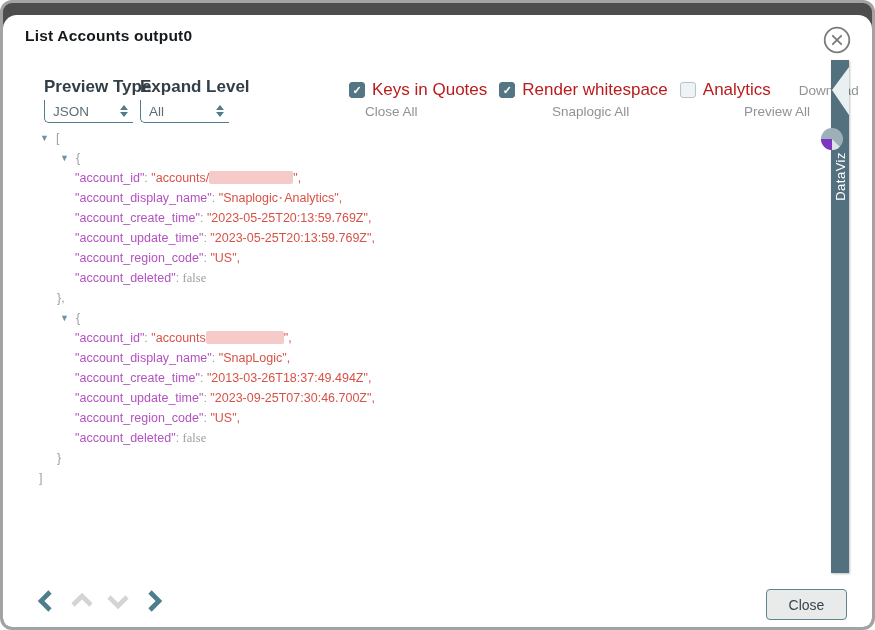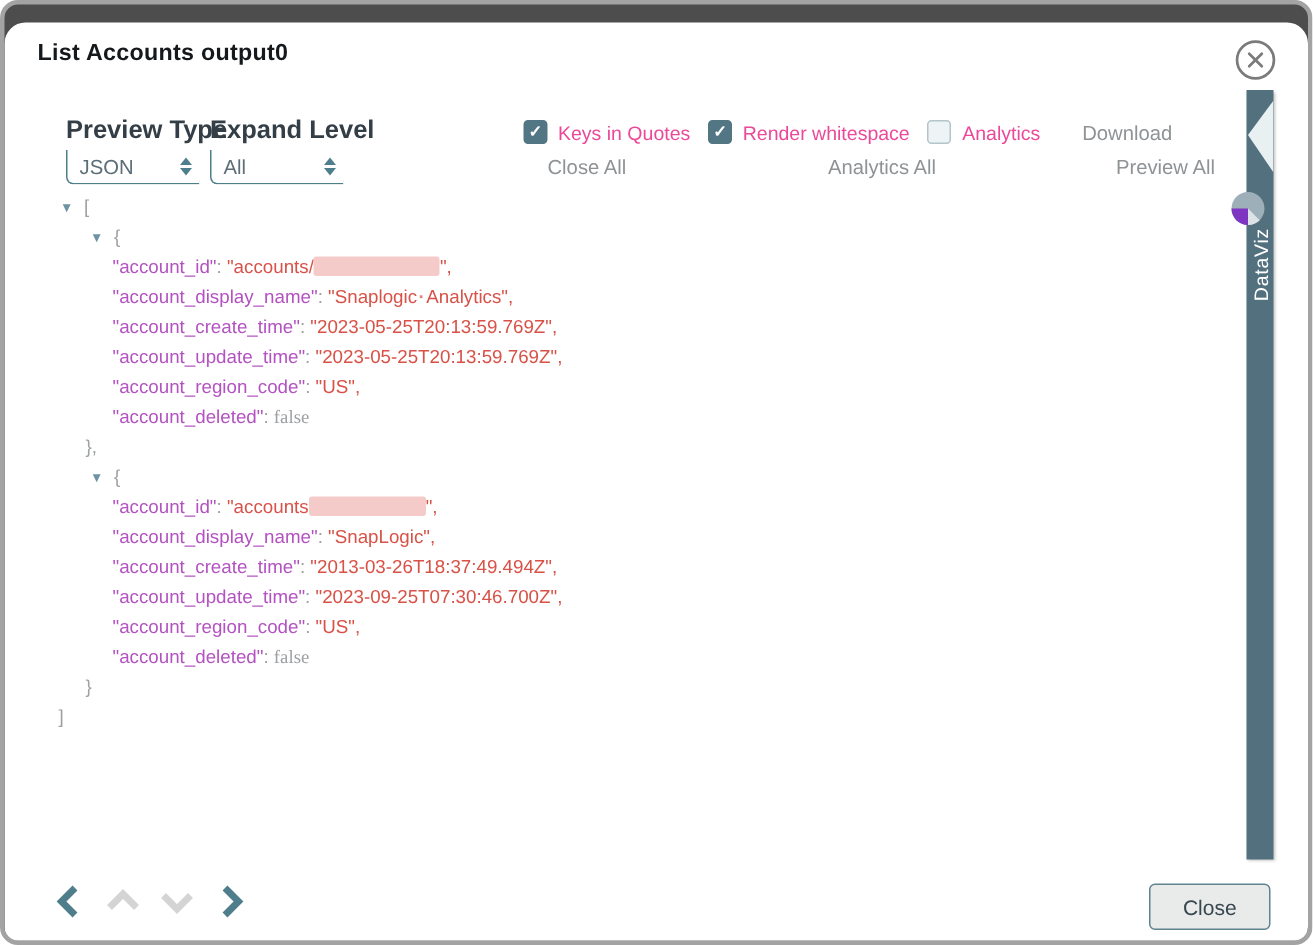--- a/index.html
+++ b/index.html
@@ -40,21 +40,21 @@
   .checkbox-row { position:absolute; left:346px; top:65px; display:flex; align-items:center; gap:12px; white-space:nowrap; }
   .checkbox-item { display:flex; align-items:center; gap:7px; cursor:pointer; }
   .cb {
     width:16px; height:16px; border-radius:3px; flex:0 0 auto;
     background:#eef4f6; border:1px solid #b3c4cb;
     display:flex; align-items:center; justify-content:center;
   }
   .cb.checked { background:#527684; border-color:#527684; }
   .cb .tick { color:#fff; font-size:11px; font-weight:bold; line-height:1; display:none; }
   .cb.checked .tick { display:block; }
-  .cb-label { font-size:13px; color:#ec4899; }
+  .cb-label { font-size:17px; color:#b91c1c; }
   .gray-link { font-size:13.5px; color:#8f9396; cursor:pointer;padding-left:16px; }
 
   .links-row { position:absolute; left:0; top:89px; width:807px; height:16px; }
   .link-expand { position:absolute; left:346px; }
   .link-collapse { position:absolute; left:533px; }
   .link-select { position:absolute; right:0; }
 
   
   .tree { position:absolute; left:0; top:113px; width:810px; font-size:12.5px; }
   .tree-line { height:20px; line-height:20px; white-space:nowrap; }
@@ -148,21 +148,21 @@
         </div>
         <div class="checkbox-item">
           <span class="cb"></span>
           <span class="cb-label">Analytics</span>
         </div>
         <span class="gray-link">Download</span>
       </div>
 
       <div class="links-row">
         <span class="gray-link link-expand">Close All</span>
-        <span class="gray-link link-collapse">Analytics All</span>
+        <span class="gray-link link-collapse">Snaplogic All</span>
         <span class="gray-link link-select">Preview All</span>
       </div>
 
       <div class="tree">
           <div class="tree-line" style="padding-left: 37px;"><span class="seg-tri">▼</span><span class="seg-punct">[</span></div>
           <div class="tree-line" style="padding-left: 57px;"><span class="seg-tri">▼</span><span class="seg-punct">{</span></div>
           <div class="tree-line" style="padding-left: 72px;"><span class="seg-key">"account_id"</span><span class="seg-colon">: </span><span class="seg-val">"accounts/</span><span class="seg-redact" style="width: 84px;"></span><span class="seg-val">",</span></div>
           <div class="tree-line" style="padding-left: 72px;"><span class="seg-key">"account_display_name"</span><span class="seg-colon">: </span><span class="seg-val">"Snaplogic</span><span class="seg-dot">·</span><span class="seg-val">Analytics",</span></div>
           <div class="tree-line" style="padding-left: 72px;"><span class="seg-key">"account_create_time"</span><span class="seg-colon">: </span><span class="seg-val">"2023-05-25T20:13:59.769Z",</span></div>
           <div class="tree-line" style="padding-left: 72px;"><span class="seg-key">"account_update_time"</span><span class="seg-colon">: </span><span class="seg-val">"2023-05-25T20:13:59.769Z",</span></div>

